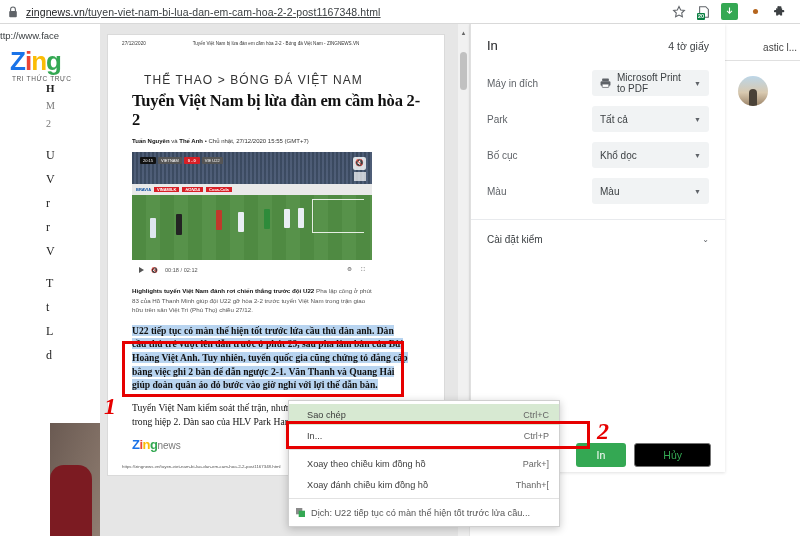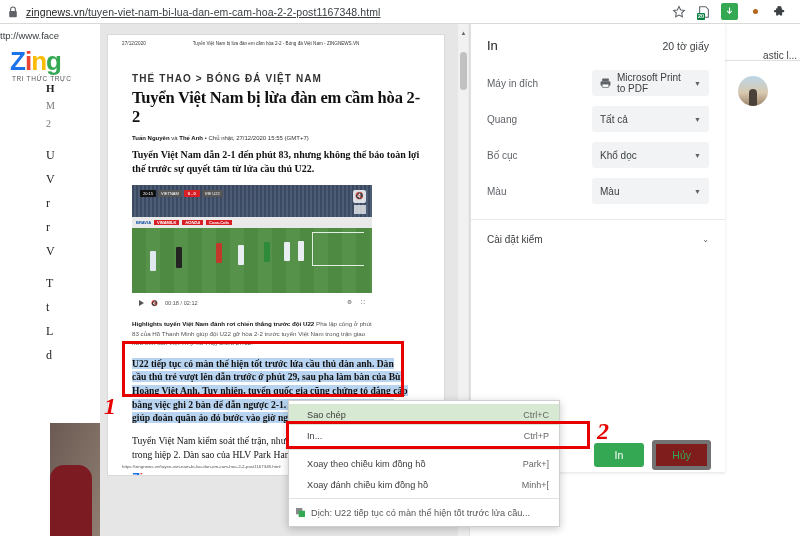--- a/index.html
+++ b/index.html
@@ -29,21 +29,21 @@
     position: absolute; left: 1px; bottom: 0px;
     background: #0b8043; color: #fff; font-size: 5.5px; line-height: 7px;
     padding: 0 1px; border-radius: 1px; font-weight: bold;
   }
   .dl-btn { width: 17px; height: 17px; background: #34a853; border-radius: 2px;
             display:flex; align-items:center; justify-content:center; }
 
   
   .bg-layer { position: absolute; left: 0; top: 24px; width: 800px; height: 512px; background: #fff; overflow: hidden; }
   .fb-url { position: absolute; left: 0px; top: 6px; font-size: 9.5px; color: #3c4043; white-space: nowrap; }
-  .fb-right-text { position: absolute; right: 3px; top: 26px; font-size: 10px; color: #444; }
+  .fb-right-text { position: absolute; right: 3px; top: 18px; font-size: 10px; color: #444; }
   .fb-divider { position: absolute; left: 718px; top: 36px; width: 82px; height: 1px; background: #e0e0e0; }
   .fb-avatar { position: absolute; left: 738px; top: 52px; width: 30px; height: 30px; border-radius: 50%;
                background: linear-gradient(180deg,#bcd6e8 0%, #d8c9b0 55%, #9c8468 100%); overflow:hidden; }
   .fb-avatar .silh { position:absolute; left:11px; top:13px; width:8px; height:17px; background:#4a4238; border-radius:4px 4px 0 0;}
 
   .zing-logo { position: absolute; left: 10px; top: 22px; font-size: 26px; font-weight: bold; letter-spacing: -1px; }
   .zing-logo .l1{color:#1a73e8}.zing-logo .l2{color:#ea4335}.zing-logo .l3{color:#fbbc05}.zing-logo .l4{color:#34a853}
   .zing-sub { position: absolute; left: 12px; top: 51px; font-size: 6.5px; color: #555; letter-spacing: .6px; white-space: nowrap; }
 
   .bg-col-text { position: absolute; left: 46px; font-family: "Liberation Serif", serif; color: #222; white-space: nowrap; }
@@ -67,21 +67,21 @@
   .preview-page {
     position: absolute; left: 7px; top: 10px; width: 338px; height: 442px;
     background: #fff; border: 1px solid #dadada; overflow: hidden;
   }
   .pv-head { position:absolute; top:6px; left:0; width:100%; height:10px; }
   .pv-date { position:absolute; left:14px; top:0; font-size:4.6px; color:#333; letter-spacing:.1px;}
   .pv-title-hdr { position:absolute; left:50%; transform:translateX(-50%); top:0; font-size:4.6px; color:#333; white-space:nowrap;}
   .pv-footer-url { position:absolute; left:14px; bottom:6px; font-size:4.4px; color:#555; white-space:nowrap;}
 
   .art { position: absolute; left: 24px; top: 38px; width: 292px; }
-  .art-breadcrumb { font-size: 10px; letter-spacing: 1.1px; color: #333; font-weight: 700; }
+  .art-breadcrumb { font-size: 12px; letter-spacing: 1.1px; color: #333; font-weight: 400; margin-left: 12px; }
   .art-title {
     font-family: "Liberation Serif", serif; font-weight: bold; font-size: 16.5px;
     color: #111; margin-top: 5px; line-height: 1.15; letter-spacing: -.2px;
   }
   .art-byline { font-size: 6px; color: #333; margin-top: 8px; }
   .art-byline b { color: #111; }
   .art-lead {
     font-family: "Liberation Serif", serif; font-size: 10px; line-height: 1.45;
     color: #111; margin-top: 7px; font-weight: 600;
   }
@@ -162,21 +162,21 @@
   .pp-select .caret { margin-left: auto; font-size: 7px; color: #5f6368; }
   .printer-ico { width: 11px; height: 10px; flex:0 0 auto; }
   .pp-sep { height: 1px; background: #e8eaed; margin: 10px 0 0 0; }
   .pp-more { display:flex; align-items:center; padding: 0 16px; height: 38px; font-size: 10px; color:#3c4043; }
   .pp-more .caret { margin-left:auto; font-size: 8px; color:#5f6368;}
 
   .pp-actions { position: absolute; left: 470px; top: 437px; width: 255px; height: 35px;
                 display:flex; align-items:center; justify-content:flex-end; gap: 8px; padding-right: 14px;
                 background:#fff; }
   .btn-print { background:#34a853; color:#fff; font-size:10.5px; padding: 6px 21px; border-radius:3px; border:none; }
-  .btn-cancel { background:#7f1d1d; color:#34a853; font-size:10.5px; padding: 5px 16px; border-radius:3px; border:4px solid #737373; }
+  .btn-cancel { background:#000000; color:#34a853; font-size:10.5px; padding: 5px 28px; border-radius:3px; border:1px solid #737373; }
 
   
   .ctx-menu {
     position: absolute; left: 288px; top: 400px; width: 272px;
     background: #fff; border: 1px solid #cfcfcf; box-shadow: 0 2px 8px rgba(0,0,0,.22);
     padding: 3px 0; font-size: 9.2px; color: #3c3c3c;
   }
   .ctx-item { display:flex; align-items:center; height: 21px; padding: 0 10px 0 18px; white-space:nowrap; }
   .ctx-item .sc { margin-left:auto; color: #666; font-size: 9px; }
   .ctx-item.hl { background: #d7e9d2; }
@@ -239,21 +239,20 @@
       <div class="art">
         <div class="art-breadcrumb">THỂ THAO &gt; BÓNG ĐÁ VIỆT NAM</div>
         <div class="art-title">Tuyển Việt Nam bị lừa đàn em cầm hòa 2-2</div>
         <div class="art-byline">
           <b>Tuấn Nguyên</b>
           <span>và</span>
           <b>Thế Anh</b>
           <span> • </span>
           <span>Chủ nhật, 27/12/2020 15:55 (GMT+7)</span>
         </div>
-        <div class="art-lead">Tuyển Việt Nam dẫn 2-1 đến phút 83, nhưng không thể bảo toàn lợi thế trước sự quyết tâm từ lứa cầu thủ U22.</div>
 
         <div class="video-wrap">
           <div class="video-frame">
             <div class="v-crowd"></div>
             <div class="v-board">
               <span>BRAVIA</span>
               <span class="red">VINAMILK</span>
               <span class="cc">HONDA</span>
               <span class="red">Coca-Cola</span>
             </div>
@@ -313,38 +312,38 @@
 
     <div class="pv-scroll">
       <div class="arrow" style="top:2px;">▲</div>
       <div class="thumb"></div>
     </div>
   </div>
 
   <div class="print-panel">
     <div class="pp-title-row">
       <div class="pp-title">In</div>
-      <div class="pp-sheets">20 tờ giấy</div>
+      <div class="pp-sheets">4 tờ giấy</div>
     </div>
 
     <div class="pp-row">
       <div class="pp-label">Máy in đích</div>
       <div class="pp-select">
         <svg class="printer-ico" viewBox="0 0 20 18">
             <rect x="4" y="1" width="12" height="5" rx="1" fill="#5f6368"></rect>
             <rect x="1" y="6" width="18" height="8" rx="2" fill="#5f6368"></rect>
             <rect x="4" y="11" width="12" height="6" rx="1" fill="#fff" stroke="#5f6368" stroke-width="1.4"></rect>
           </svg>
         <span>Microsoft Print to PDF</span>
         <span class="caret">▼</span>
       </div>
     </div>
 
     <div class="pp-row">
-      <div class="pp-label">Quang</div>
+      <div class="pp-label">Park</div>
       <div class="pp-select">
         <span>Tất cả</span>
         <span class="caret">▼</span>
       </div>
     </div>
 
     <div class="pp-row">
       <div class="pp-label">Bố cục</div>
       <div class="pp-select">
         <span>Khổ dọc</span>
@@ -382,21 +381,21 @@
       <span>In...</span>
       <span class="sc">Ctrl+P</span>
     </div>
     <div class="ctx-sep"></div>
     <div class="ctx-item">
       <span>Xoay theo chiều kim đồng hồ</span>
       <span class="sc">Park+]</span>
     </div>
     <div class="ctx-item">
       <span>Xoay đánh chiều kim đồng hồ</span>
-      <span class="sc">Minh+[</span>
+      <span class="sc">Thanh+[</span>
     </div>
     <div class="ctx-sep"></div>
     <div class="ctx-item trans">
       <svg class="gico" viewBox="0 0 10 10">
           <rect x="0" y="0" width="7" height="7" fill="#8a8a8a"></rect>
           <rect x="3" y="3" width="7" height="7" fill="#34a853"></rect>
         </svg>
       <span>Dịch: U22 tiếp tục có màn thể hiện tốt trước lửa cầu...</span>
     </div>
   </div>

